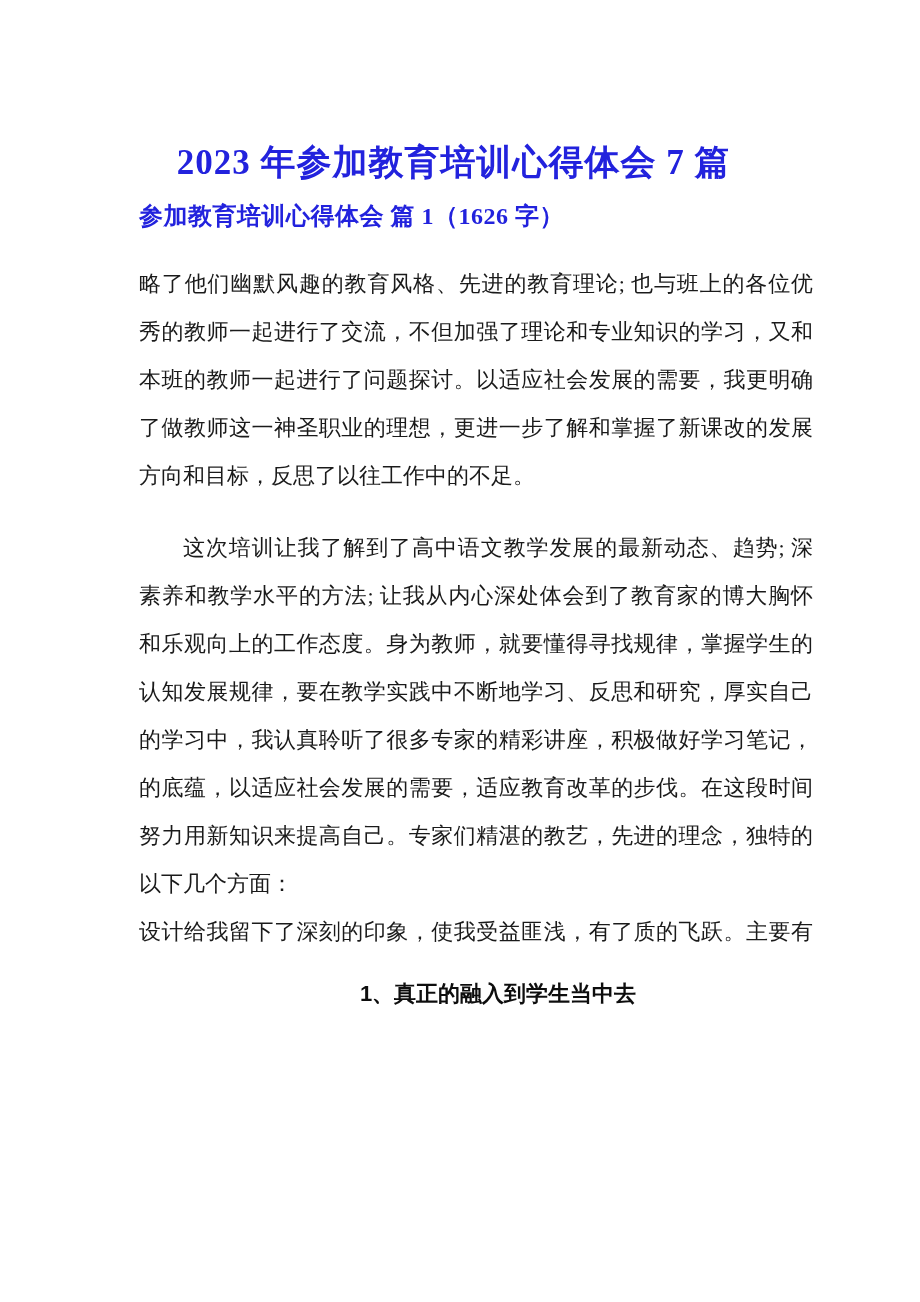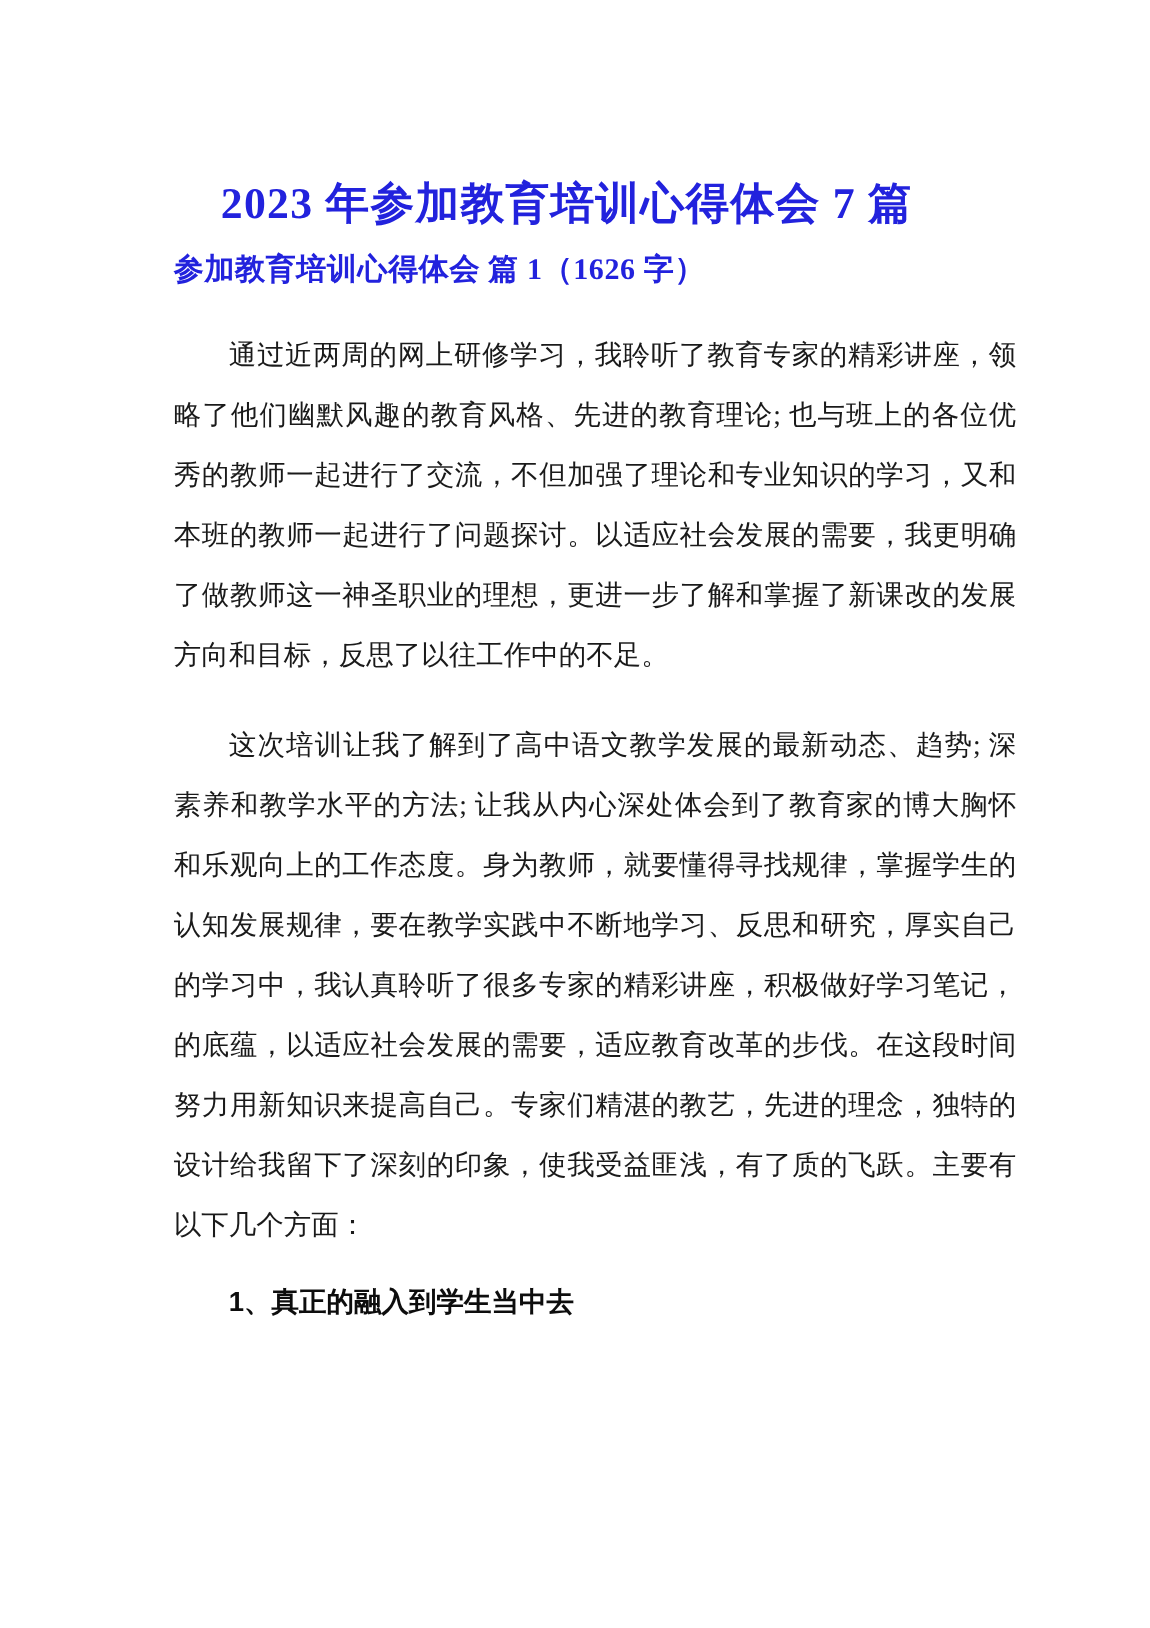--- a/index.html
+++ b/index.html
@@ -60,47 +60,47 @@
   }
   .list-heading {
     margin: 14px 0 0 0;
     padding-left: 44px;
     font-family: "Liberation Sans", "DejaVu Sans", sans-serif;
     font-size: 22px;
     line-height: 48px;
     font-weight: bold;
     color: #0d0d0d;
     white-space: nowrap;
+    text-align: center;
   }
 </style>
 </head>
 <body style="background: rgb(255, 255, 255);">
 
 <div class="page">
 
   <h1 class="doc-title accent" style="color: rgb(34, 34, 221);">2023 年参加教育培训心得体会 7 篇</h1>
 
   <h2 class="section-heading accent" style="color: rgb(34, 34, 221); margin-top: 16px;">参加教育培训心得体会 篇 1（1626 字）</h2>
 
   <div class="paragraph p1">
-    <div class="line first">通过近两周的网上研修学习，我聆听了教育专家的精彩讲座，领</div>
     <div class="line">略了他们幽默风趣的教育风格、先进的教育理论; 也与班上的各位优</div>
     <div class="line">秀的教师一起进行了交流，不但加强了理论和专业知识的学习，又和</div>
     <div class="line">本班的教师一起进行了问题探讨。以适应社会发展的需要，我更明确</div>
     <div class="line">了做教师这一神圣职业的理想，更进一步了解和掌握了新课改的发展</div>
     <div class="line last">方向和目标，反思了以往工作中的不足。</div>
   </div>
 
   <div class="paragraph p2">
     <div class="line first">这次培训让我了解到了高中语文教学发展的最新动态、趋势; 深</div>
     <div class="line">素养和教学水平的方法; 让我从内心深处体会到了教育家的博大胸怀</div>
     <div class="line">和乐观向上的工作态度。身为教师，就要懂得寻找规律，掌握学生的</div>
     <div class="line">认知发展规律，要在教学实践中不断地学习、反思和研究，厚实自己</div>
     <div class="line">的学习中，我认真聆听了很多专家的精彩讲座，积极做好学习笔记，</div>
     <div class="line">的底蕴，以适应社会发展的需要，适应教育改革的步伐。在这段时间</div>
     <div class="line">努力用新知识来提高自己。专家们精湛的教艺，先进的理念，独特的</div>
+    <div class="line last">以下几个方面：</div>
     <div class="line">设计给我留下了深刻的印象，使我受益匪浅，有了质的飞跃。主要有</div>
-    <div class="line last">以下几个方面：</div>
   </div>
 
   <h3 class="list-heading">1、真正的融入到学生当中去</h3>
 
 </div>
 
 </body></html>

